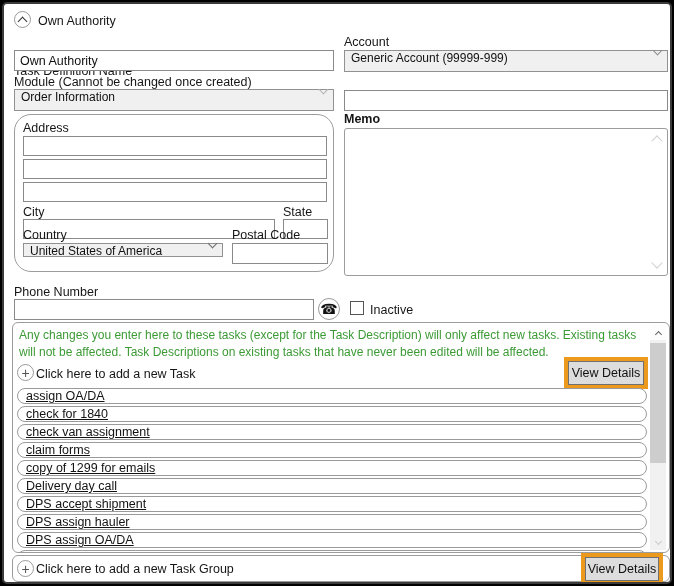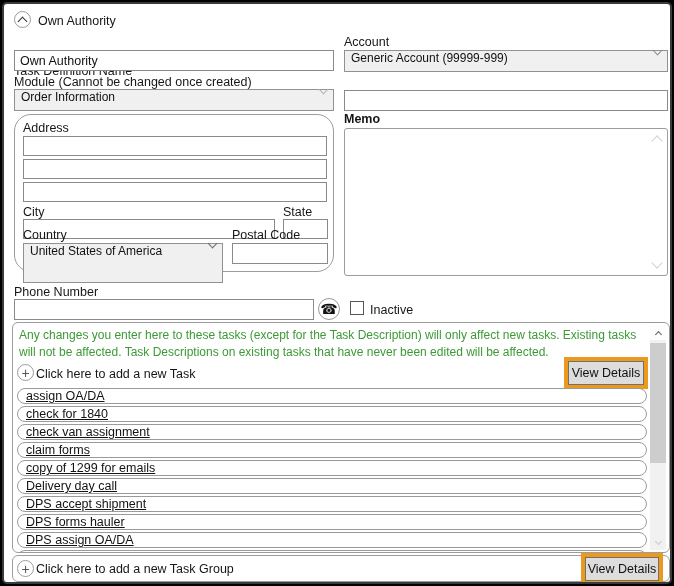--- a/index.html
+++ b/index.html
@@ -69,21 +69,21 @@
       <div class="lbl" style="left:8px; top:6px;">Address</div>
       <input class="tb" style="left: 8px; top: 21px; width: 304px; height: 20px;" value="">
       <input class="tb" style="left: 8px; top: 44px; width: 304px; height: 20px;" value="">
       <input class="tb" style="left: 8px; top: 67px; width: 304px; height: 20px;" value="">
       <div class="lbl" style="left:8px; top:90px;">City</div>
       <input class="tb" style="left: 8px; top: 104px; width: 252px; height: 20px;" value="">
       <div class="lbl" style="left:268px; top:90px;">State</div>
       <input class="tb" style="left: 268px; top: 104px; width: 45px; height: 20px;" value="">
 
       <div class="lbl" style="left:8px; top:127px; top:113px;">Country</div>
-      <div class="combo" style="left:8px; top:128px; width:200px; height:40px;">
+      <div class="combo" style="left:8px; top:128px; width:200px; height:14px;">
         <span class="txt">United States of America</span>
         <span class="chev"></span>
       </div>
       <div class="lbl" style="left:217px; top:113px;">Postal Code</div>
       <input class="tb" style="left: 217px; top: 128px; width: 96px; height: 21px;" value="">
     </div>
 
     <div class="lbl" style="left:10px; top:281px;">Phone Number</div>
     <input class="tb" style="left: 10px; top: 295px; width: 300px; height: 21px;" value="">
     <div class="circle-icon" style="left:314px; top:294px; width:22px; height:22px; cursor:default;">
@@ -120,21 +120,21 @@
       </div>
 
       <div id="task-list">
           <div class="task-row">assign OA/DA</div>
           <div class="task-row">check for 1840</div>
           <div class="task-row">check van assignment</div>
           <div class="task-row">claim forms</div>
           <div class="task-row">copy of 1299 for emails</div>
           <div class="task-row">Delivery day call</div>
           <div class="task-row">DPS accept shipment</div>
-          <div class="task-row">DPS forms hauler</div>
+          <div class="task-row">DPS assign hauler</div>
           <div class="task-row">DPS assign OA/DA</div>
           <div class="task-row">driver's fax</div>
         </div>
 
       <div class="sb">
         <div class="arrow" style="top:0;">
             <span class="chev up"></span>
           </div>
         <div class="thumb"></div>
         <div class="arrow" style="bottom:0; background:#f1f1f1;">

